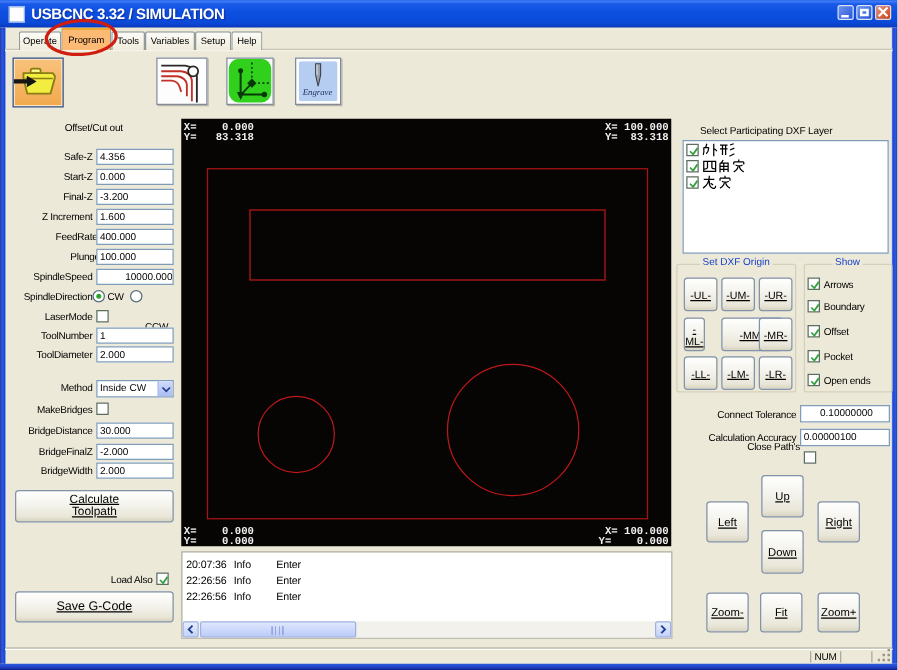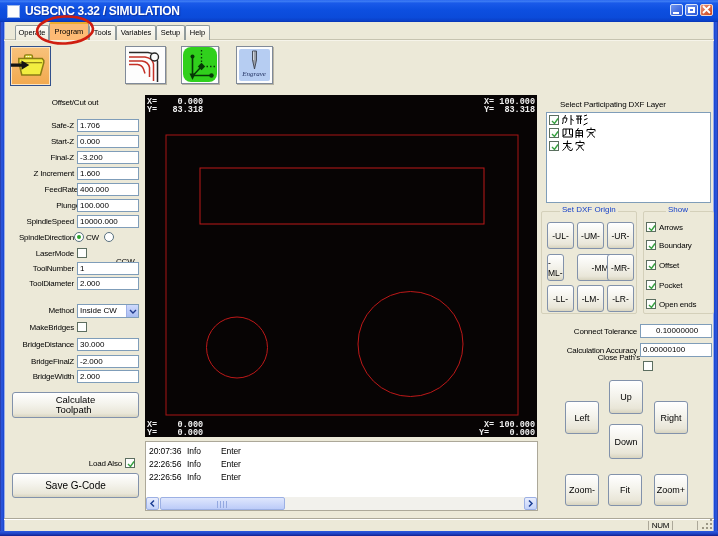--- a/index.html
+++ b/index.html
@@ -2,21 +2,21 @@
 <html><head>
 <meta charset="utf-8">
 <style>
   * { margin:0; padding:0; box-sizing:border-box; }
   html,body { width:718px; height:536px; overflow:hidden; }
   body { background:#ece9d8; font-family:"Liberation Sans",sans-serif; font-size:8.5px; color:#000; position:relative; }
   .abs { position:absolute; }
   .lbl { position:absolute; font-size:8px; letter-spacing:-0.2px; white-space:nowrap; }
   .r { text-align:right; }
   .tb { position:absolute; background:#fff; border:1px solid #7f9db9; font-size:8px; line-height:11px; padding-left:2px; white-space:nowrap; overflow:hidden; }
-  .btn { position:absolute; background:linear-gradient(180deg,#ffffff 0%,#f4f3ec 45%,#e9e6d8 85%,#d8d4c0 100%); border:1px solid #8292ab; border-radius:3px; display:flex; align-items:center; justify-content:center; text-align:left; font-size:9px; color:#000; }
+  .btn { position:absolute; background:linear-gradient(180deg,#ffffff 0%,#f4f3ec 45%,#e9e6d8 85%,#d8d4c0 100%); border:1px solid #8292ab; border-radius:3px; display:flex; align-items:center; justify-content:center; text-align:center; font-size:9px; color:#000;text-decoration:underline; }
   .cb { position:absolute; width:10px; height:10px; background:#fdfefd; border:1px solid #5c6e60; }
   .cb svg { position:absolute; left:0px; top:0px; }
   .grpcap { position:absolute; color:#1741c8; font-size:8px; white-space:nowrap; background:#ece9d8; padding:0 2px; }
   .grp { position:absolute; border:1px solid #d4d0ba; border-radius:2px; }
   .navbtn { font-size:9px; }
 </style>
 </head>
 <body>
 
 <div class="abs" style="left:0;top:0;width:718px;height:22px;background:linear-gradient(180deg,#2a68f0 0%,#3d7cf4 6%,#1a5ae9 14%,#0d4fe0 45%,#0b4bda 80%,#0a40c8 94%,#0834b4 100%);"></div>
@@ -87,33 +87,33 @@
   <svg width="31" height="32" viewBox="0 0 31 32">
     <rect x="0" y="0" width="31" height="32" rx="2" fill="#b6cdf2"></rect>
     <path d="M13.5 2 h4 v9 l-2 9 -2 -9 z" fill="#9aa0aa" stroke="#3c424e" stroke-width="0.9"></path>
     <path d="M14.6 2.5 v8.5" stroke="#dde2ea" stroke-width="0.9"></path>
     <text xml:space="preserve" x="15" y="27" font-family="Liberation Serif" font-style="italic" font-size="7" fill="#203060" text-anchor="middle">Engrave</text>
   </svg>
 </div>
 
 <div class="lbl" style="left:0;top:98px;width:150px;text-align:center;">Offset/Cut out</div>
 <div class="lbl r" style="left:0;top:121px;width:74px;">Safe-Z</div>      
-<div class="tb" style="left:77px;top:119px;width:62px;height:13px;">1.706</div>
+<div class="tb" style="left:77px;top:119px;width:62px;height:13px;">4.356</div>
 <div class="lbl r" style="left:0;top:137px;width:74px;">Start-Z</div>     
 <div class="tb" style="left:77px;top:135px;width:62px;height:13px;">0.000</div>
 <div class="lbl r" style="left:0;top:153px;width:74px;">Final-Z</div>     
 <div class="tb" style="left:77px;top:151px;width:62px;height:13px;">-3.200</div>
 <div class="lbl r" style="left:0;top:169px;width:74px;">Z Increment</div> 
 <div class="tb" style="left:77px;top:167px;width:62px;height:13px;">1.600</div>
 <div class="lbl r" style="left:0;top:185px;width:78px;">FeedRate</div>    
 <div class="tb" style="left:77px;top:183px;width:62px;height:13px;">400.000</div>
 <div class="lbl r" style="left:0;top:201px;width:96px;">PlungeRate</div>  
 <div class="tb" style="left:77px;top:199px;width:62px;height:13px;">100.000</div>
 <div class="lbl r" style="left:0;top:217px;width:74px;">SpindleSpeed</div>
-<div class="tb" style="left:77px;top:215px;width:62px;height:13px;">10000.000</div>
+<div class="tb" style="left:77px;top:215px;width:62px;height:13px;text-align:right;">10000.000</div>
 <div class="lbl r" style="left:0;top:233px;width:74px;">SpindleDirection</div>
 <div class="abs" style="left:74px;top:232px;width:10px;height:10px;border-radius:50%;background:#fff;border:1px solid #58707e;"></div>
 <div class="abs" style="left:77px;top:235px;width:4px;height:4px;border-radius:50%;background:#2da32d;"></div>
 <div class="lbl" style="left:86px;top:233px;">CW</div>
 <div class="abs" style="left:104px;top:232px;width:10px;height:10px;border-radius:50%;background:#fff;border:1px solid #58707e;"></div>
 <div class="lbl" style="left:116px;top:233px;margin-top:24px;">CCW</div>
 <div class="lbl r" style="left:0;top:249px;width:74px;">LaserMode</div>
 <div class="cb" style="left:77px;top:248px;"></div>
 <div class="lbl r" style="left:0;top:264px;width:74px;">ToolNumber</div>  
 <div class="tb" style="left:77px;top:262px;width:62px;height:13px;">1</div>

